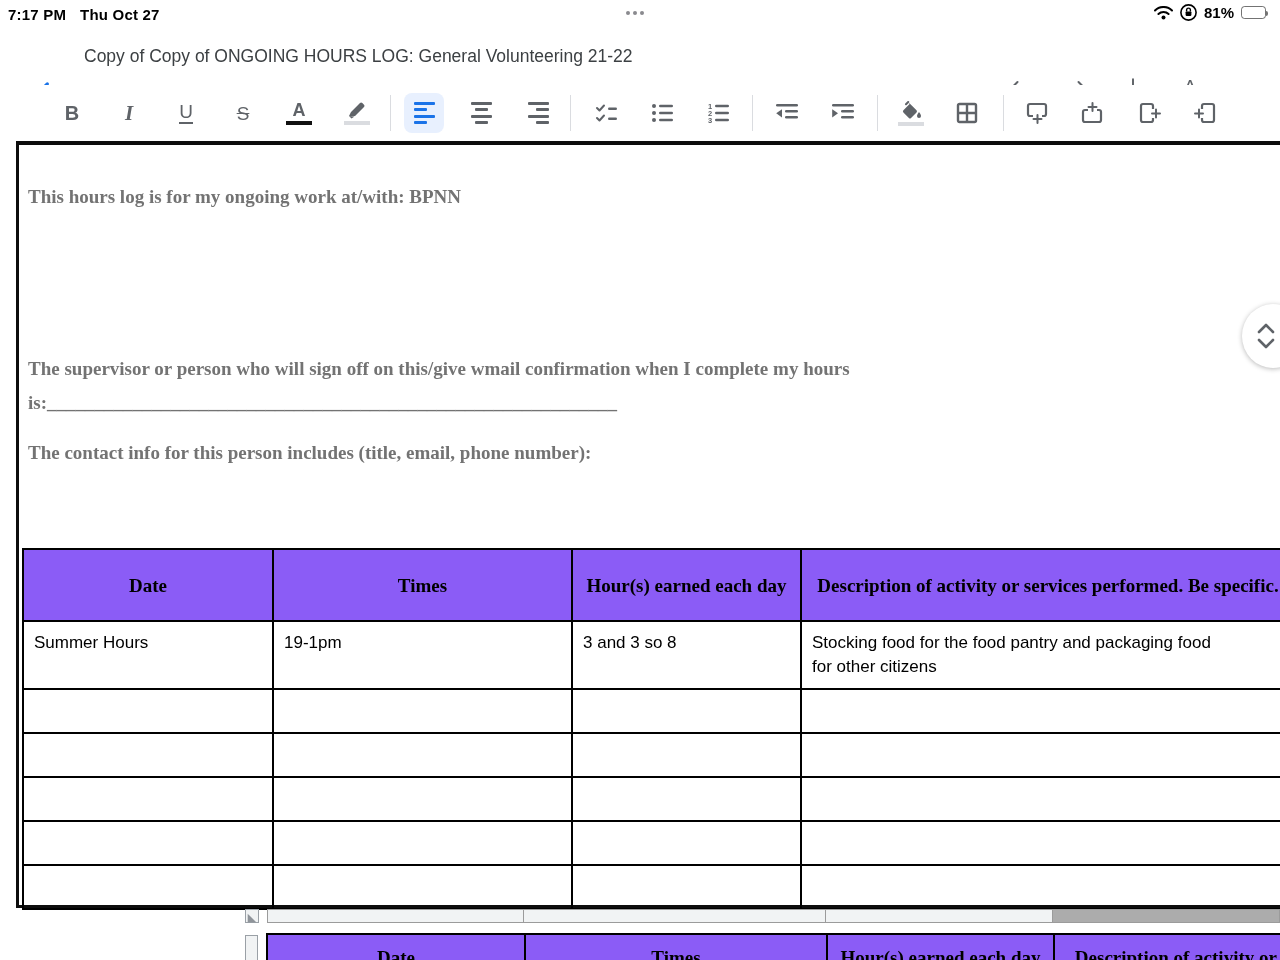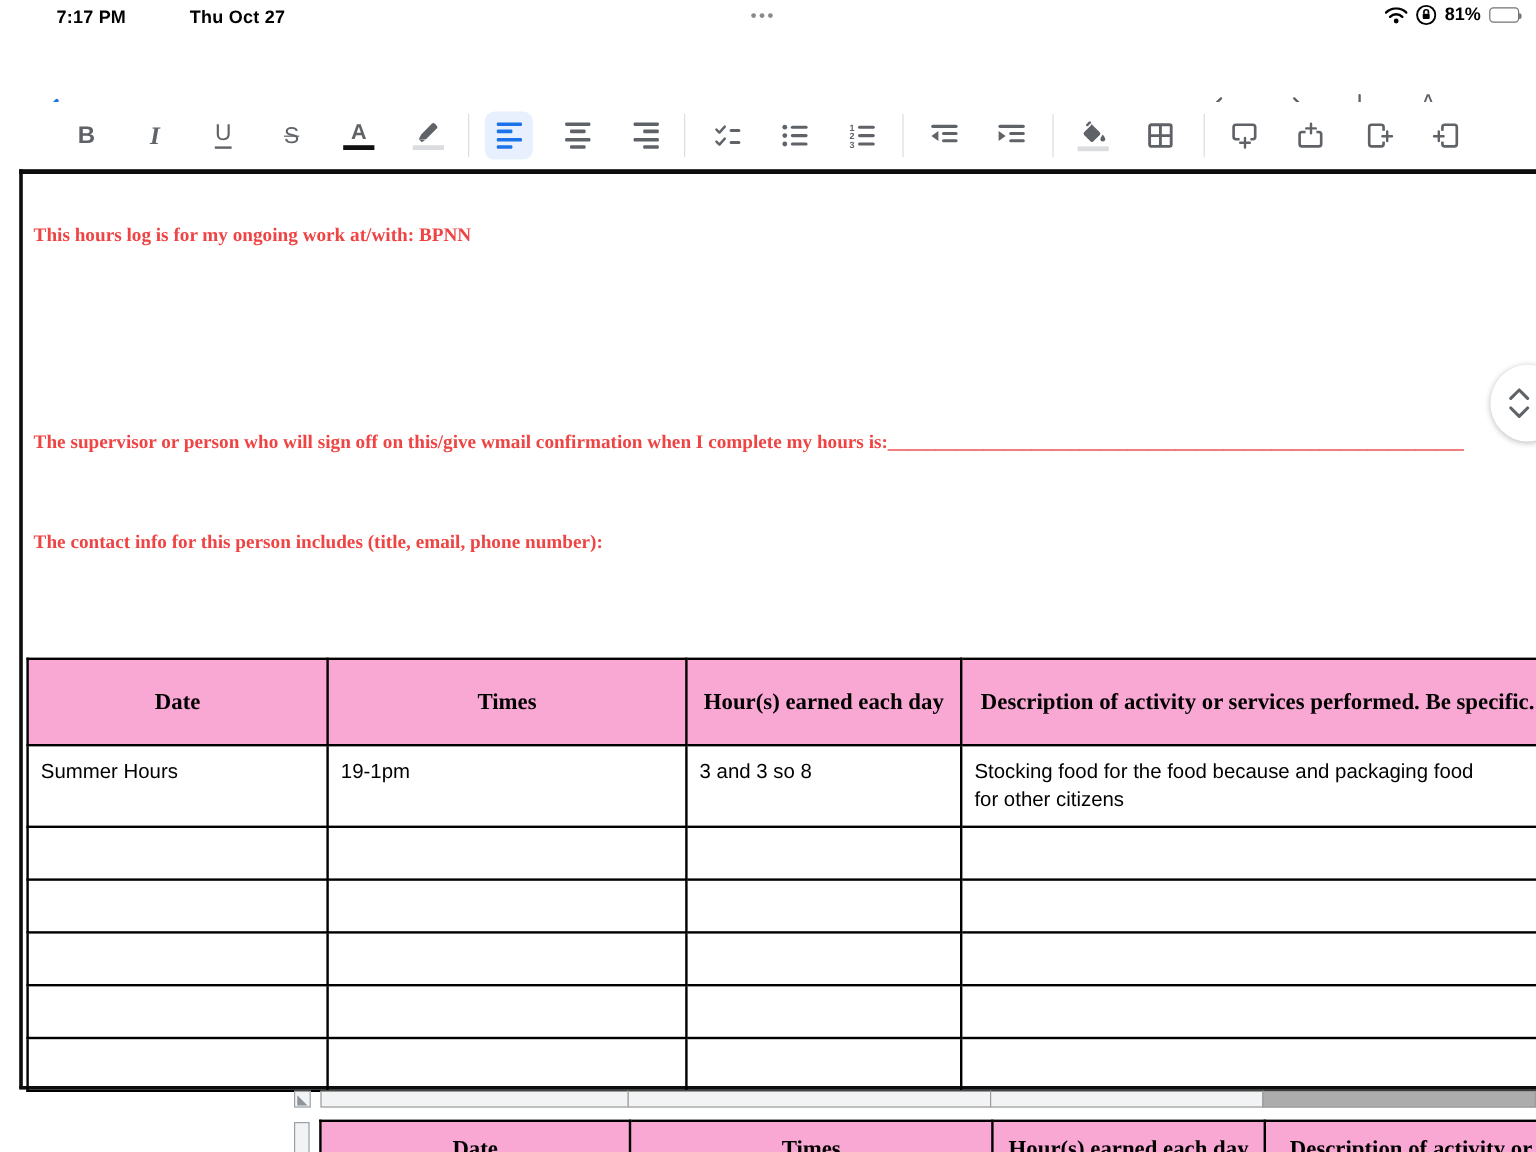--- a/index.html
+++ b/index.html
@@ -3,21 +3,21 @@
 <meta charset="utf-8">
 <style>
   * { margin:0; padding:0; box-sizing:border-box; }
   html,body { width:1280px; height:960px; }
   body { font-family:"Liberation Sans", sans-serif; background:#fff; }
   #app { position:relative; width:1280px; height:960px; overflow:hidden; background:#fff; }
 
   
   .statusbar { position:absolute; left:0; top:0; width:1280px; height:28px; }
   .sb-left { position:absolute; left:8px; top:6px; font-size:15px; font-weight:700; color:#000; letter-spacing:.2px; }
-  .sb-left span { margin-right:14px;margin-left:39px; }
+  .sb-left span { margin-right:14px; }
   .sb-dots { position:absolute; left:626px; top:11px; display:flex; gap:3px; }
   .sb-dots i { width:4px; height:4px; border-radius:50%; background:#8a8a8e; }
   .sb-right { position:absolute; right:14px; top:4px; display:flex; align-items:center; gap:7px; }
   .sb-pct { font-size:15px; font-weight:600; color:#000; }
   .battery { position:relative; width:25px; height:13px; border:1px solid rgba(0,0,0,.55); border-radius:3.5px; padding:1px; }
   .battery .fill { width:80%; height:100%; background:#000; border-radius:1.5px; }
   .battery .nub { position:absolute; right:-3px; top:3.5px; width:2px; height:5px; background:rgba(0,0,0,.55); border-radius:0 2px 2px 0; }
 
   
   .titlebar { position:absolute; left:0; top:28px; width:1280px; height:57px; background:#fff; }
@@ -45,30 +45,30 @@
   .bars i { display:block; height:3px; border-radius:1px; background:currentColor; }
   .bars.left i:nth-child(even){ width:13px; } .bars.left i{ width:21px; }
   .bars.center { align-items:center; } .bars.center i{ width:21px; } .bars.center i:nth-child(even){ width:13px; }
   .bars.right { align-items:flex-end; } .bars.right i{ width:21px; } .bars.right i:nth-child(even){ width:13px; }
 
   
   .page-top { position:absolute; left:16px; top:141px; width:1264px; border-top:4px solid #0d0d0d; }
   .page-left { position:absolute; left:16px; top:141px; height:766px; border-left:3px solid #0d0d0d; }
   .page-bottom { position:absolute; left:16px; top:905px; width:1264px; border-top:3px solid #0d0d0d; }
 
-  .doc-text { position:absolute; font-family:"Liberation Serif", serif; font-weight:700; color:#ef4444; font-size:16px; }
+  .doc-text { position:absolute; font-family:"Liberation Serif", serif; font-weight:700; color:#737373; font-size:19px; }
   .p1 { left:28px; top:184px; width:1226px; line-height:25px; }
   .p-sup { left:28px; top:352px; width:1215px; line-height:34px; }
   .p-contact { left:28px; top:440px; width:1226px; line-height:25px; }
 
   
   table { border-collapse:collapse; table-layout:fixed; }
   .tbl1 { position:absolute; left:22px; top:548px; width:1272px; }
   .tbl1 td, .tbl1 th, .tbl2 td { border:2px solid #000; }
-  th.hdr, .tbl2 .hdr { background:#f9a8d4; font-family:"Liberation Serif", serif; font-weight:700; font-size:19px; line-height:25px; text-align:center; color:#000; }
+  th.hdr, .tbl2 .hdr { background:#8b5cf6; font-family:"Liberation Serif", serif; font-weight:700; font-size:19px; line-height:25px; text-align:center; color:#000; }
   .tbl1 tr.hrow { height:72px; }
   .tbl1 tr.r1 { height:68px; }
   .tbl1 tr.re { height:44px; }
   .tbl1 td { vertical-align:top; font-size:17px; line-height:24px; color:#000; padding:9px 10px 0; }
   .desc-inner { width:420px; }
 
   
   .corner-handle { position:absolute; left:245px; top:909px; width:14px; height:14px; background:#f1f3f4; border:1px solid #9aa0a6; }
   .colbar { position:absolute; left:268px; top:909px; height:14px; display:flex; }
   .colbar i { display:block; height:14px; background:#f1f3f4; border:1px solid #9b9b9b; margin-left:-1px; }
@@ -107,20 +107,21 @@
       </svg>
       <span class="sb-pct">81%</span>
       <span class="battery"><span class="fill"></span><span class="nub"></span></span>
     </div>
   </div>
 
   <div class="titlebar">
     <svg class="tb-icon" style="left:22px; top:46px;" width="28" height="28" viewBox="0 0 24 24">
       <polyline points="5,12.5 9.5,17 19,7.5" stroke="#1a73e8" stroke-width="2.4" fill="none" stroke-linecap="round" stroke-linejoin="round"></polyline>
     </svg>
+    <div class="doc-title">Copy of Copy of ONGOING HOURS LOG: General Volunteering 21-22</div>
 
     <div class="tb-icon" style="left:1004px;">
       <svg width="24" height="24" viewBox="0 0 24 24">
           <path d="M9.5 6 L5.5 10 L9.5 14" stroke="currentColor" stroke-width="2" fill="none" stroke-linecap="round" stroke-linejoin="round"></path>
           <path d="M5.5 10 H14.5 a4.5 4.5 0 0 1 0 9 H11" stroke="currentColor" stroke-width="2" fill="none" stroke-linecap="round"></path>
         </svg>
     </div>
     <div class="tb-icon" style="left:1060px;">
       <svg width="24" height="24" viewBox="0 0 24 24">
           <path d="M14.5 6 L18.5 10 L14.5 14" stroke="currentColor" stroke-width="2" fill="none" stroke-linecap="round" stroke-linejoin="round"></path>
@@ -319,21 +320,21 @@
       <th class="hdr">Date</th>
       <th class="hdr">Times</th>
       <th class="hdr">Hour(s) earned each day</th>
       <th class="hdr">Description of activity or services performed. Be specific.</th>
     </tr>
     <tr class="r1">
       <td>Summer Hours</td>
       <td>19-1pm</td>
       <td>3 and 3 so 8</td>
       <td>
-            <div class="desc-inner">Stocking food for the food because and packaging food for other citizens</div>
+            <div class="desc-inner">Stocking food for the food pantry and packaging food for other citizens</div>
           </td>
     </tr>
     <tr class="re">
       <td></td>
           <td></td>
           <td></td>
           <td></td>
     </tr>
     <tr class="re">
       <td></td>

